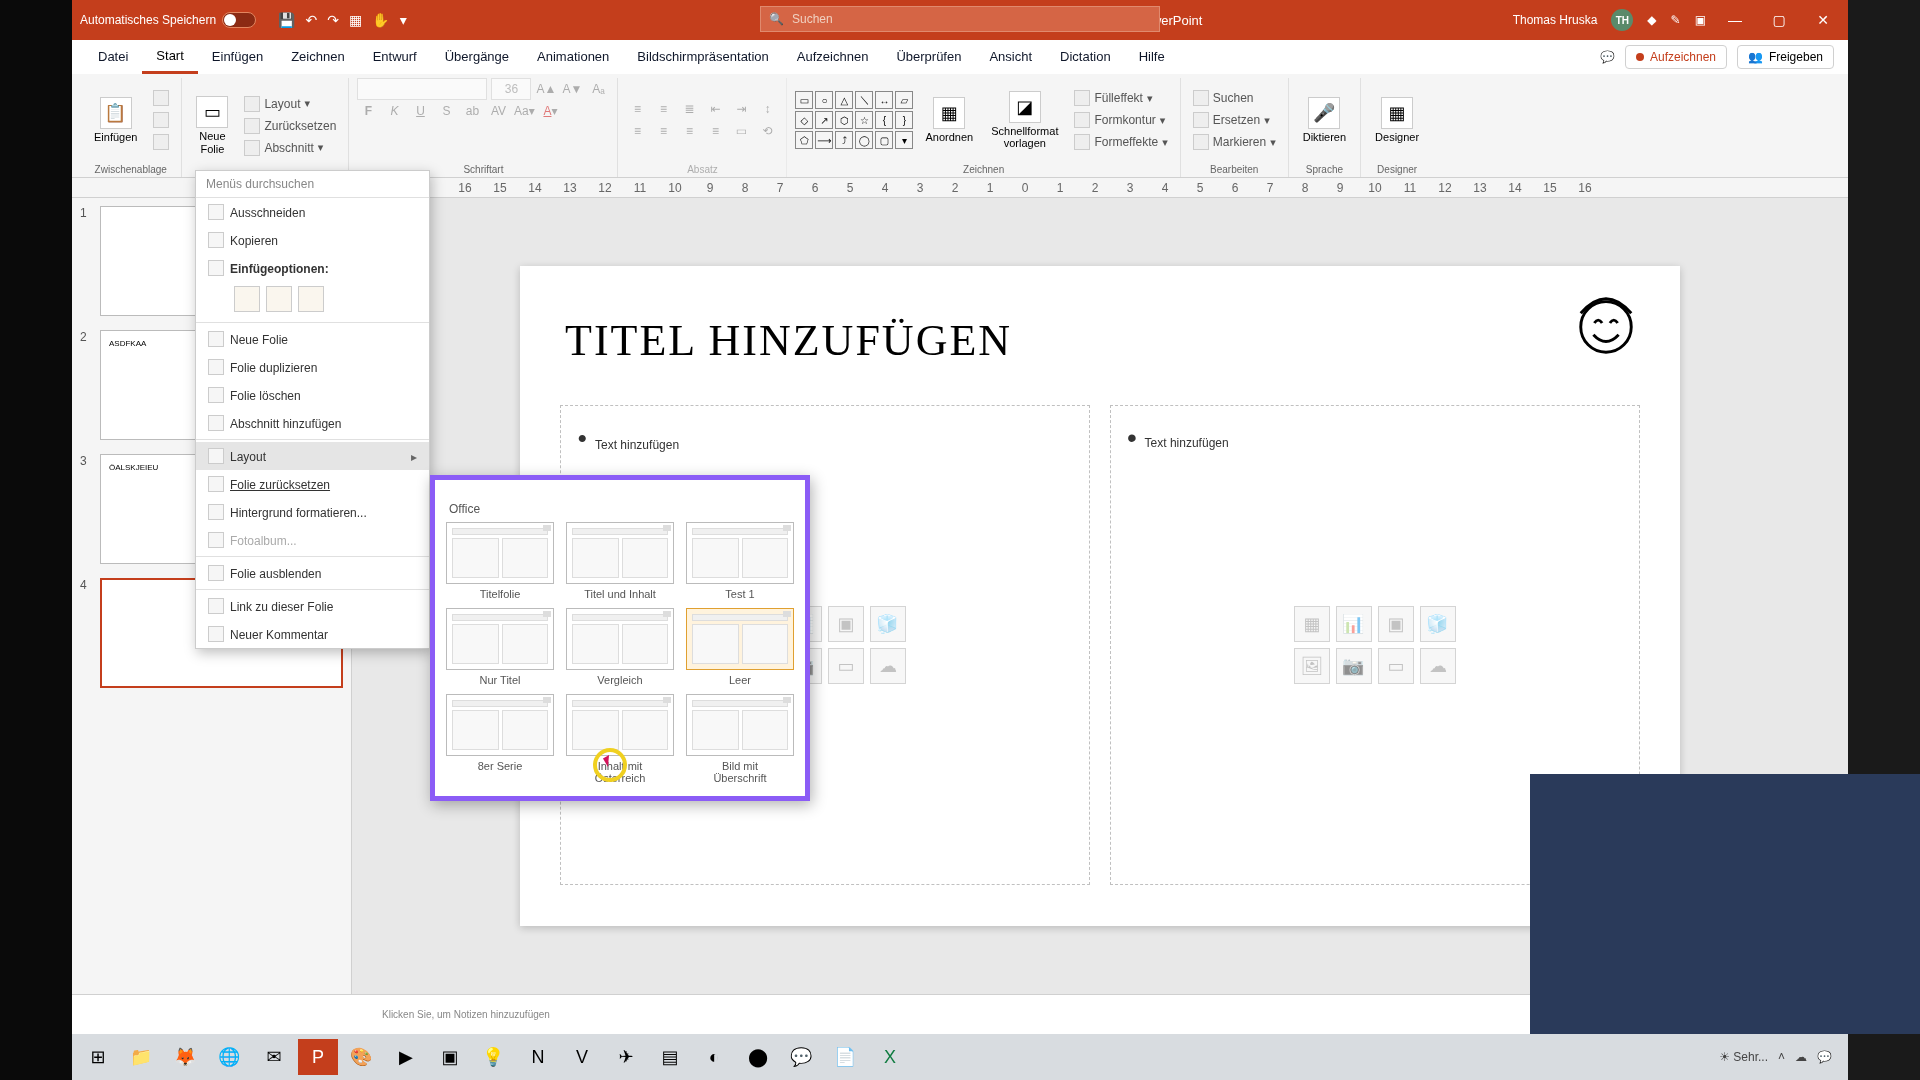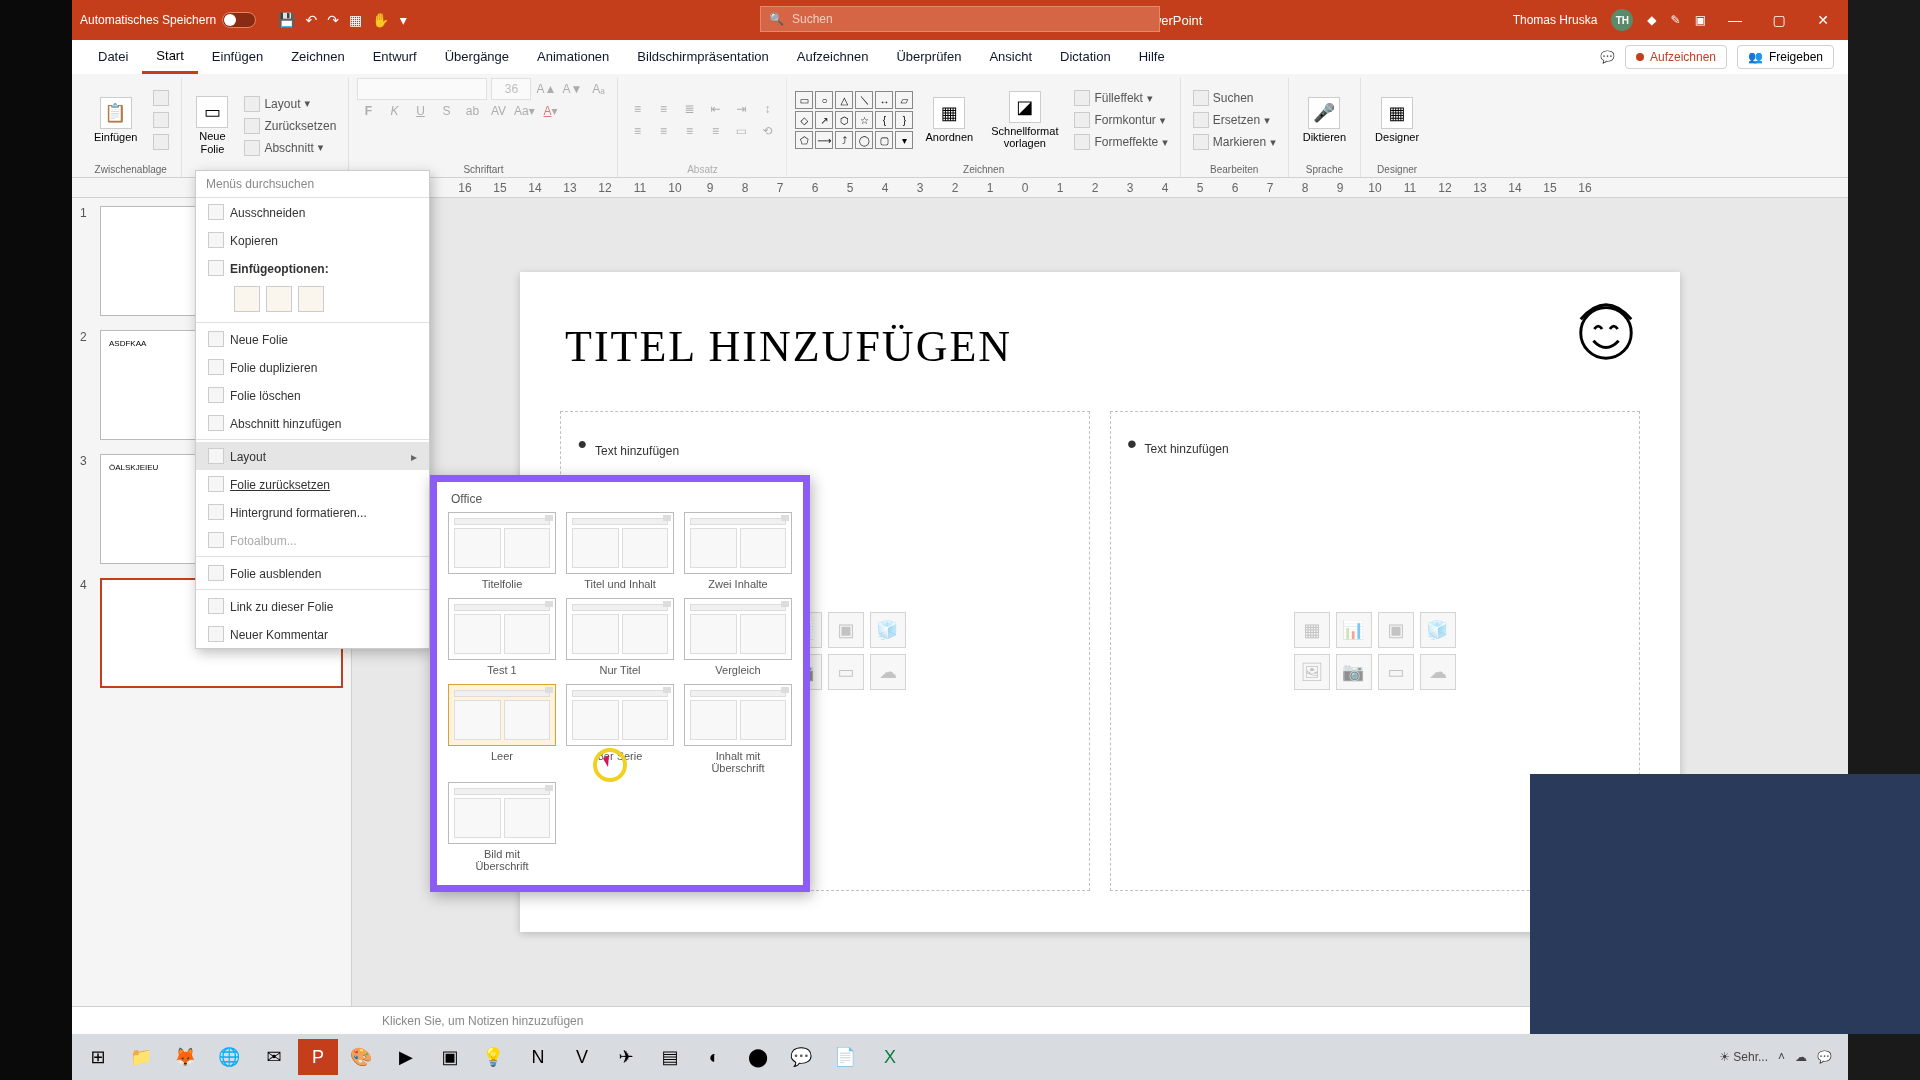--- a/index.html
+++ b/index.html
@@ -56,37 +56,37 @@
 .canvas{flex:1;display:flex;align-items:center;justify-content:center;position:relative;}
 .slide{width:1160px;height:660px;background:#fff;box-shadow:0 2px 8px rgba(0,0,0,.2);padding:40px;position:relative;}
 .slide-title{font-family:"Algerian","Times New Roman",serif;font-size:44px;letter-spacing:2px;margin-bottom:30px;border:1px dashed transparent;padding:8px 4px;}
 .columns{display:flex;gap:20px;}
 .col{flex:1;border:1px dashed #c0c0c0;padding:16px;height:480px;position:relative;}
 .col .bullet{font-size:28px;color:#333;}
 .col.script .bullet{font-family:"Brush Script MT",cursive;font-size:30px;}
 .placeholder-icons{position:absolute;top:50%;left:50%;transform:translate(-50%,-50%);display:grid;grid-template-columns:repeat(4,36px);grid-template-rows:repeat(2,36px);gap:6px;opacity:.5;}
 .placeholder-icons span{border:1px solid #aaa;background:#f0f0f0;display:flex;align-items:center;justify-content:center;color:#888;font-size:18px;}
 .smiley{position:absolute;right:40px;top:24px;width:68px;height:68px;}
-.notes{height:28px;background:#fff;border-top:1px solid #d0d0d0;display:flex;align-items:center;padding-left:310px;color:#888;font-size:12px;}
+.notes{height:40px;background:#fff;border-top:1px solid #d0d0d0;display:flex;align-items:center;padding-left:310px;color:#888;font-size:10px;}
 .statusbar{height:26px;background:#f0f0f0;border-top:1px solid #ccc;display:flex;align-items:center;padding:0 8px;font-size:11px;color:#555;gap:16px;}
 .statusbar .right{margin-left:auto;display:flex;align-items:center;gap:10px;}
 
 .ctxmenu{position:absolute;left:195px;top:170px;width:235px;background:#fff;border:1px solid #ccc;box-shadow:2px 4px 12px rgba(0,0,0,.25);z-index:50;font-size:12px;}
 .ctxmenu .search{border-bottom:1px solid #e0e0e0;padding:6px 10px;color:#888;}
 .ctxmenu .mi{display:flex;align-items:flex-end;gap:6px;padding:6px 12px;color:#333;}
 .ctxmenu .mi .mic{width:16px;height:16px;border:1px solid #ccc;background:#f6f6f6;flex-shrink:0;}
 .ctxmenu .mi.bold{font-weight:bold;}
 .ctxmenu .mi.hover{background:#e5e5e5;}
 .ctxmenu .mi .arrow{margin-left:auto;color:#666;}
 .ctxmenu .sep{height:1px;background:#e0e0e0;margin:2px 0;}
 .ctxmenu .paste-opts{display:flex;gap:6px;padding:4px 12px 8px 38px;}
 .ctxmenu .paste-opts span{width:26px;height:26px;border:1px solid #ccc;background:#faf6ee;}
 .ctxmenu .disabled{color:#aaa;}
 
-.flyout{position:absolute;left:430px;top:475px;width:380px;background:#fff;border:7px solid #8b5cf6;box-shadow:2px 4px 14px rgba(0,0,0,.3);z-index:60;padding:8px 10px 12px;}
+.flyout{position:absolute;left:430px;top:475px;width:380px;background:#fff;border:5px solid #8b5cf6;box-shadow:2px 4px 14px rgba(0,0,0,.3);z-index:60;padding:20px 10px 12px;}
 .flyout .head{font-size:12px;color:#555;font-weight:500;padding:2px 4px 6px;}
 .fly-grid{display:grid;grid-template-columns:repeat(3,110px);gap:8px;justify-content:space-between;}
 .lay{display:flex;flex-direction:column;align-items:center;gap:4px;}
 .lay .prev{width:108px;height:62px;background:#fff;border:1px solid #bbb;display:flex;flex-direction:column;padding:5px;gap:3px;}
 .lay .prev .tline{height:7px;background:#f0f0f0;border:1px solid #ddd;}
 .lay .prev .body2{flex:1;display:flex;gap:3px;}
 .lay .prev .body2 div{flex:1;border:1px solid #ddd;background:#f8f8f8;}
 .lay.hover .prev{border:1px solid #e0a030;background:#fff3dd;}
 .lay .prev.corner{position:relative;}
 .lay .prev.corner::after{content:"";position:absolute;right:2px;top:2px;width:8px;height:6px;background:#ddd;}
@@ -535,30 +535,20 @@
         <div class="lbl" style="white-space:pre-line">Titel und Inhalt</div>
       </div>
       <div class="lay">
         <div class="prev corner">
           <div class="tline"></div>
           <div class="body2">
             <div></div>
             <div></div>
           </div>
         </div>
-        <div class="lbl" style="white-space:pre-line">Zwei Inhalte</div>
-      </div>
-      <div class="lay">
-        <div class="prev corner">
-          <div class="tline"></div>
-          <div class="body2">
-            <div></div>
-            <div></div>
-          </div>
-        </div>
         <div class="lbl" style="white-space:pre-line">Test 1</div>
       </div>
       <div class="lay">
         <div class="prev corner">
           <div class="tline"></div>
           <div class="body2">
             <div></div>
             <div></div>
           </div>
         </div>
@@ -596,21 +586,21 @@
       </div>
       <div class="lay">
         <div class="prev corner">
           <div class="tline"></div>
           <div class="body2">
             <div></div>
             <div></div>
           </div>
         </div>
         <div class="lbl" style="white-space:pre-line">Inhalt mit
-Überschrift</div>
+Österreich</div>
       </div>
       <div class="lay">
         <div class="prev corner">
           <div class="tline"></div>
           <div class="body2">
             <div></div>
             <div></div>
           </div>
         </div>
         <div class="lbl" style="white-space:pre-line">Bild mit

